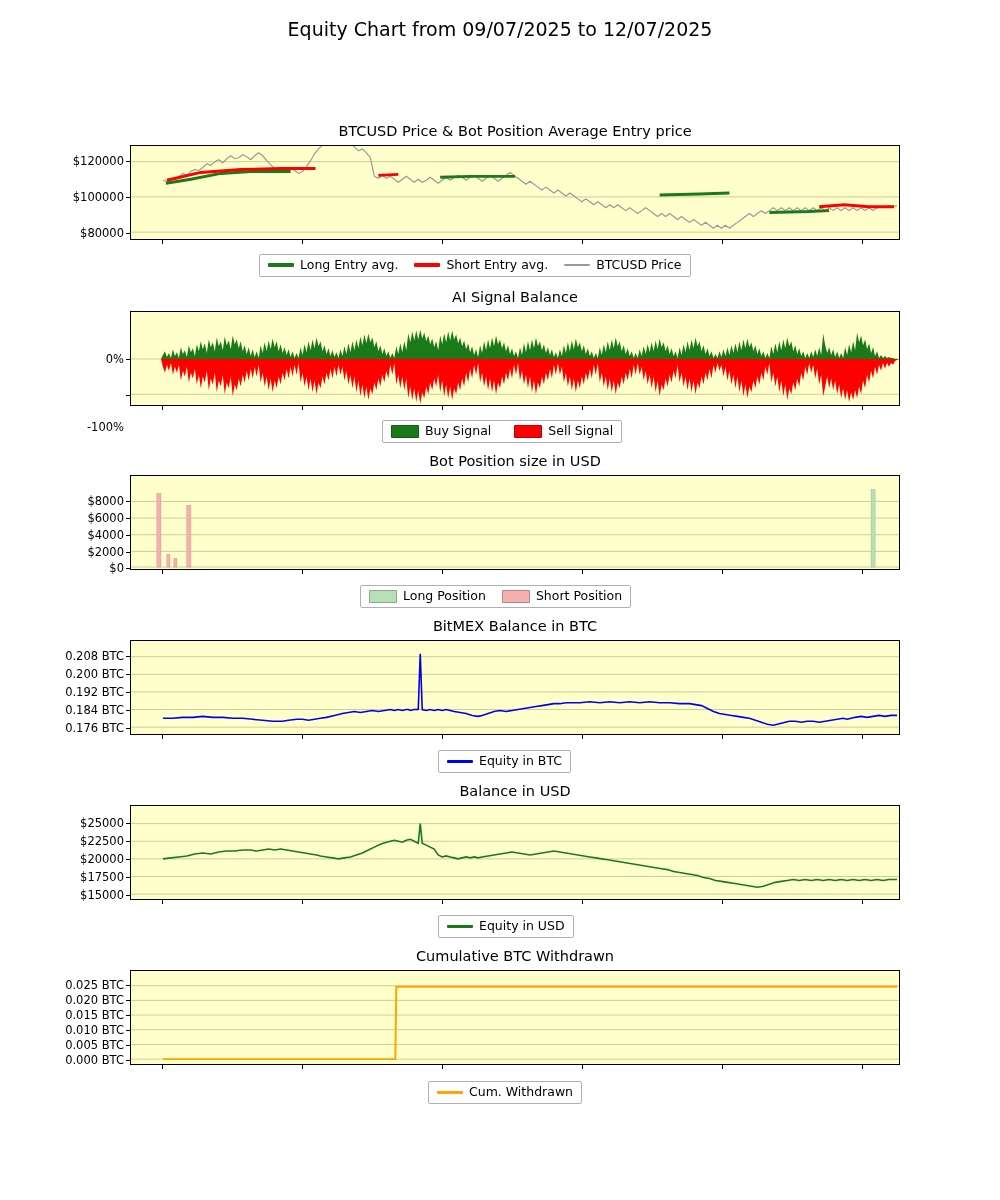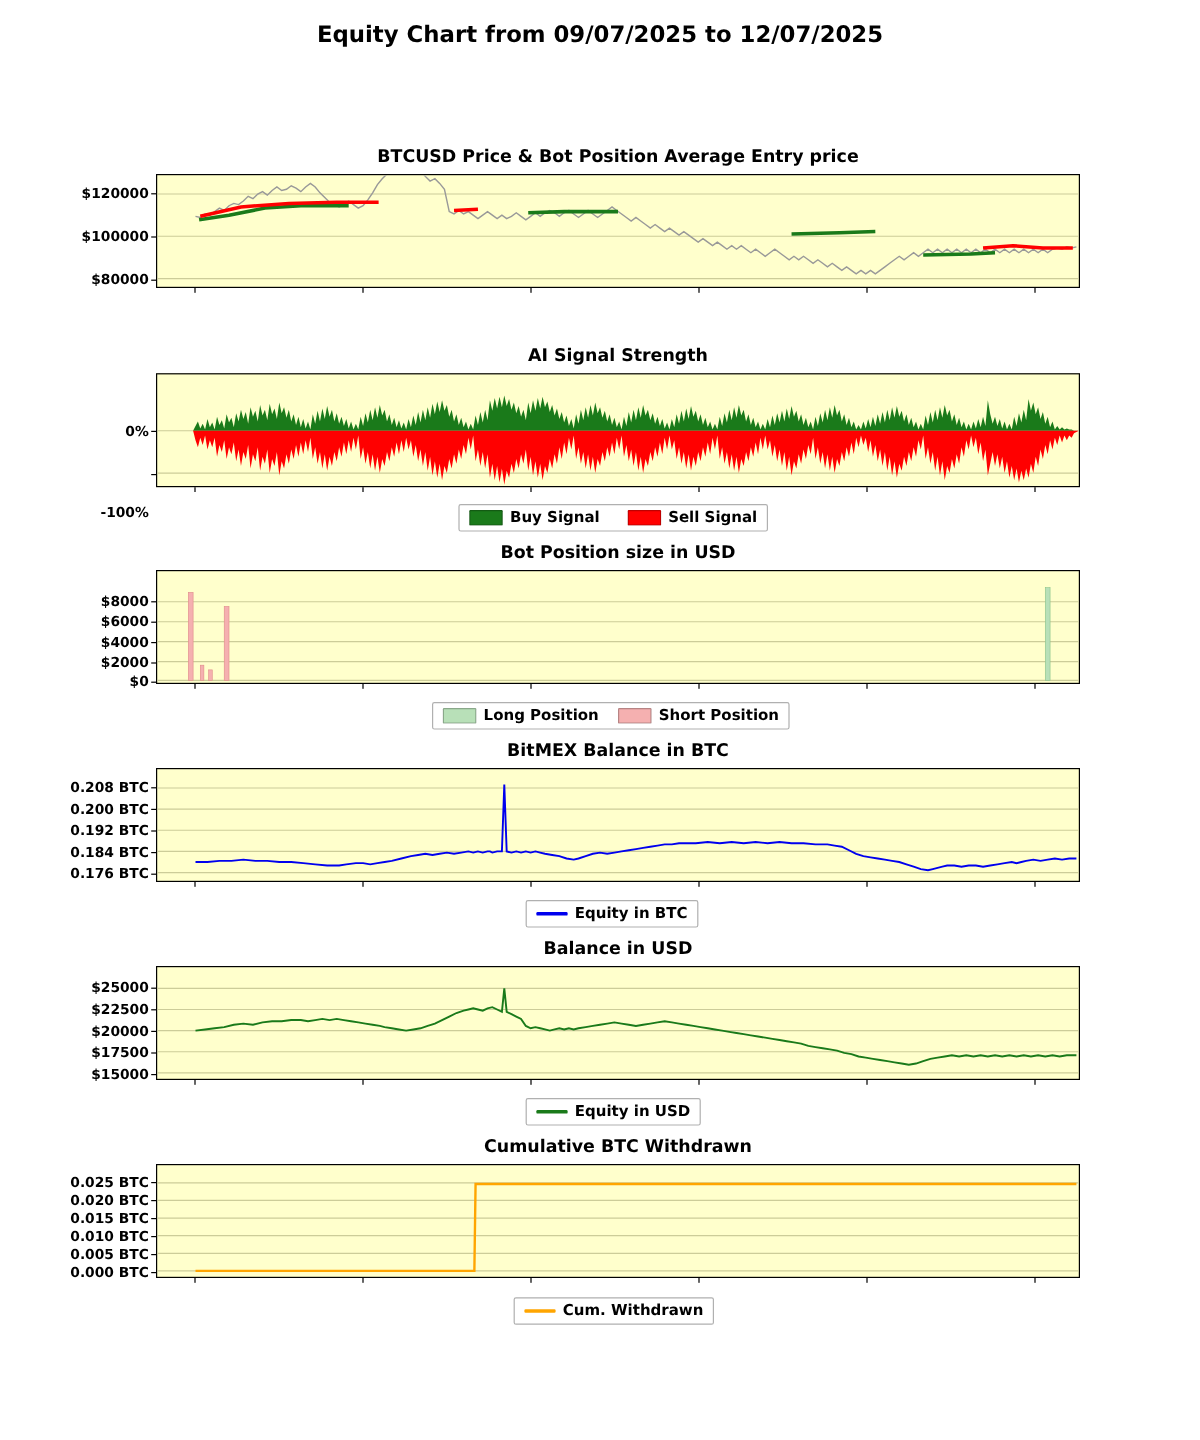--- a/index.html
+++ b/index.html
@@ -3,21 +3,21 @@
 <meta charset="utf-8">
 <style>
   html,body{margin:0;padding:0;}
   body{
     width:1000px;height:1200px;background:#ffffff;
     font-family:"DejaVu Sans","Liberation Sans",sans-serif;
     color:#000;
     position:relative;
     overflow:hidden;
   }
-  #fig{position:relative;width:840px;height:1200px;font-weight:bold;}
+  #fig{position:relative;width:840px;height:1200px;}
 
   .fig-title{
     position:absolute;top:18px;left:0;width:1000px;text-align:center;
     font-size:19px;
   }
 
   .panel{position:absolute;border-radius:11px;}
   .panel-title{
     position:absolute;left:0;width:100%;text-align:center;
     font-size:14.5px;top:-22px;white-space:nowrap;
@@ -95,23 +95,37 @@
     <span class="ytickmark" style="top:16px;"></span>
     <span class="ytickmark" style="top:52px;"></span>
     <span class="ytickmark" style="top:88px;"></span>
     <span class="xtickmark" style="left:32px;"></span>
     <span class="xtickmark" style="left:172px;"></span>
     <span class="xtickmark" style="left:312px;"></span>
     <span class="xtickmark" style="left:452px;"></span>
     <span class="xtickmark" style="left:592px;"></span>
     <span class="xtickmark" style="left:732px;"></span>
   </div>
+  <div class="legend" style="left:259px;top:254px;">
+    <span class="item">
+      <span class="swatch" style="background:#1a7a1a"></span>
+      <span class="lbl">Long Entry avg.</span>
+    </span>
+    <span class="item">
+      <span class="swatch" style="background:#ff0000"></span>
+      <span class="lbl">Short Entry avg.</span>
+    </span>
+    <span class="item">
+      <span class="swatch thin" style="background:#999999"></span>
+      <span class="lbl">BTCUSD Price</span>
+    </span>
+  </div>
 
   <div class="panel" style="left:130px;top:311px;width:770px;height:95px;">
-    <div class="panel-title">AI Signal Strength</div>
+    <div class="panel-title">AI Signal Balance</div>
     <div class="plot">
       <svg viewBox="0 0 770 95" preserveAspectRatio="none">
         <g stroke="#cccc99" stroke-width="1">
           <line x1="0" y1="48" x2="770" y2="48"></line>
           <line x1="0" y1="84" x2="770" y2="84"></line>
         </g>
 
         <path fill="#1a7a1a" stroke="none" d="
           M30,48 L32,44 L34,40 L36,46 L38,42 L40,47 L42,38 L44,45 L46,41 L48,47
           L50,36 L52,43 L54,39 L56,46 L58,34 L60,41 L62,37 L64,45 L66,33 L68,40

